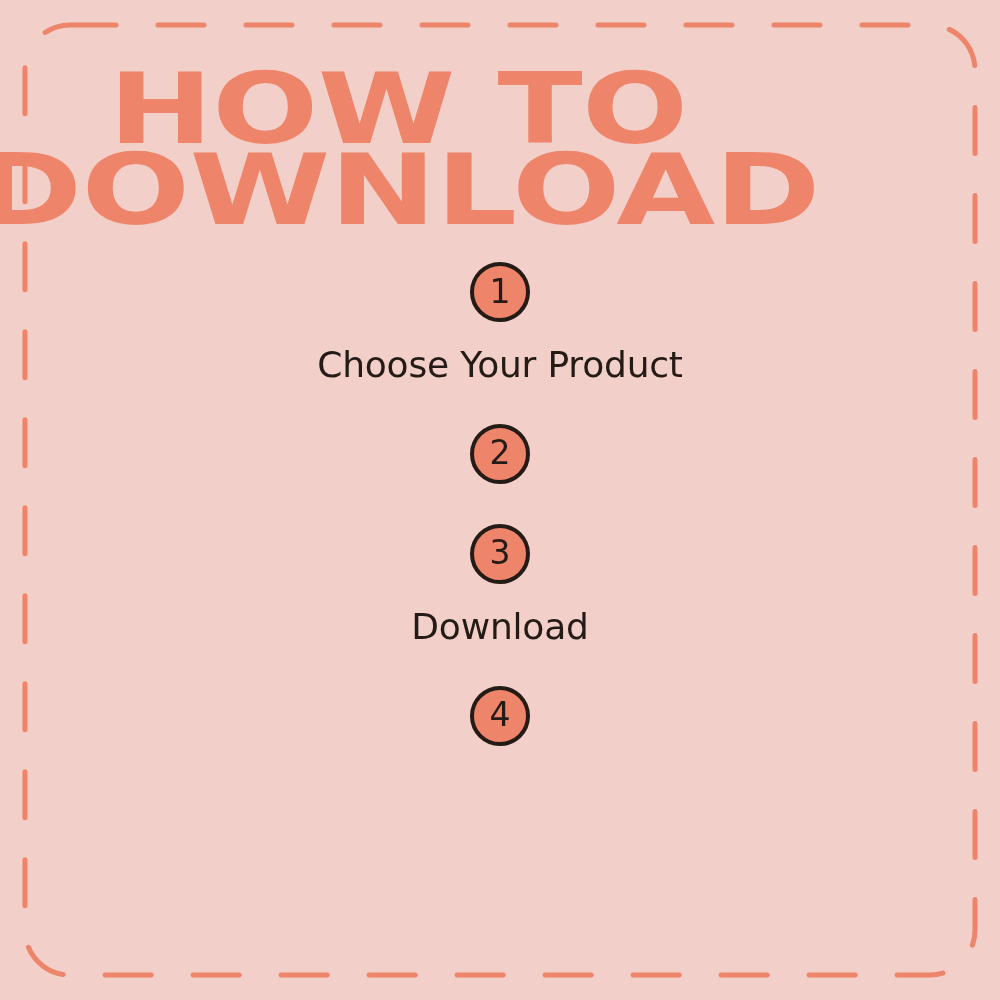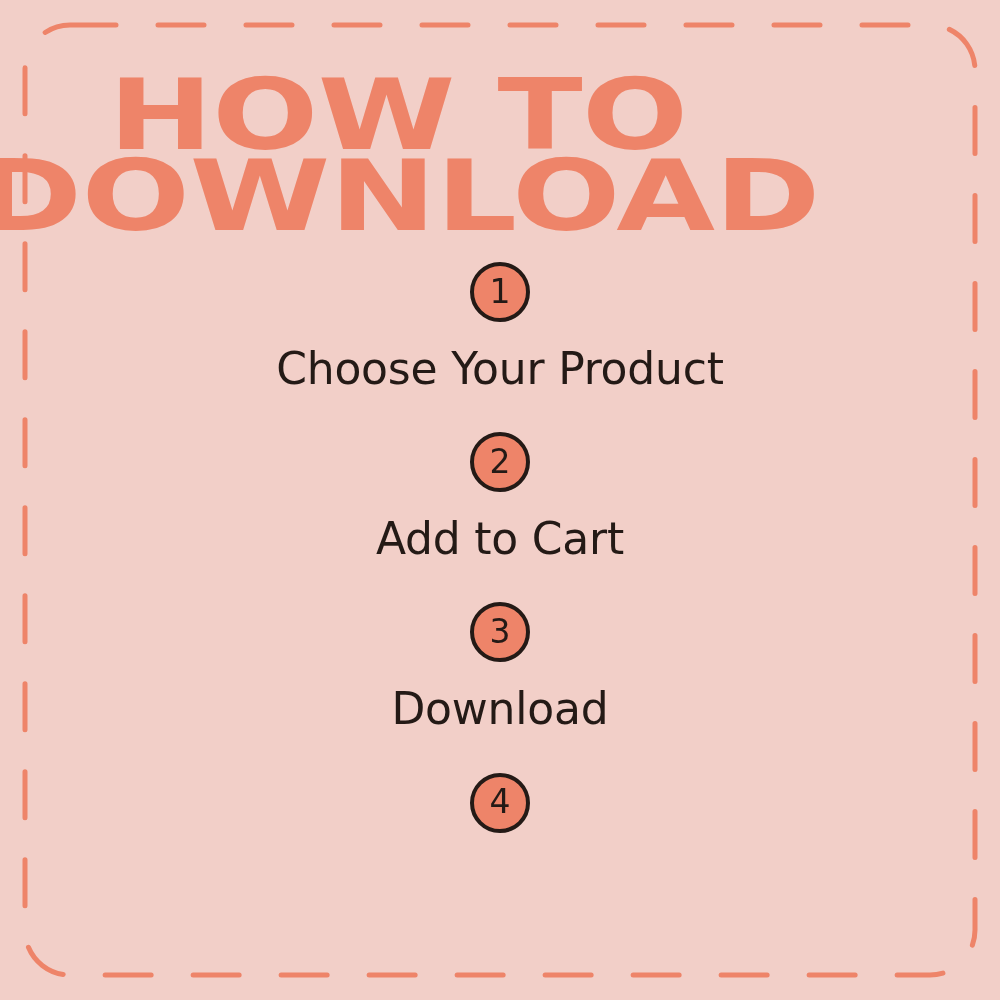--- a/index.html
+++ b/index.html
@@ -29,21 +29,21 @@
     top: 0;
     width: 1000px;
     height: 1000px;
     pointer-events: none;
   }
 
   
   #title-block {
     position: absolute;
     left: 0;
-    top: 78px;
+    top: 72px;
     width: 796px;
     text-align: center;
   }
   .title-line {
     display: block;
     color: #EE8469;
     font-family: "DejaVu Sans", sans-serif;
     font-weight: 700;
     line-height: 0.78;
     letter-spacing: -0.5px;
@@ -94,21 +94,21 @@
     font-weight: 400;
     line-height: 1;
     margin-top: -2px;
   }
 
   .step-label {
     margin-top: 24px;
     color: #241A16;
     font-family: "DejaVu Sans", sans-serif;
     font-weight: 400;
-    font-size: 44px;
+    font-size: 36px;
     line-height: 1.05;
     letter-spacing: -0.2px;
     white-space: nowrap;
   }
   .step-label.wide { font-size: 43px; }
 </style>
 </head>
 <body>
 
 <div id="poster">
@@ -128,21 +128,20 @@
       <div class="step-badge">
         <span class="step-number">1</span>
       </div>
       <div class="step-label">Choose Your Product</div>
     </div>
 
     <div class="step">
       <div class="step-badge">
         <span class="step-number">2</span>
       </div>
-      <div class="step-label">Add to Cart</div>
     </div>
 
     <div class="step">
       <div class="step-badge">
         <span class="step-number">3</span>
       </div>
       <div class="step-label">Download</div>
     </div>
 
     <div class="step">

